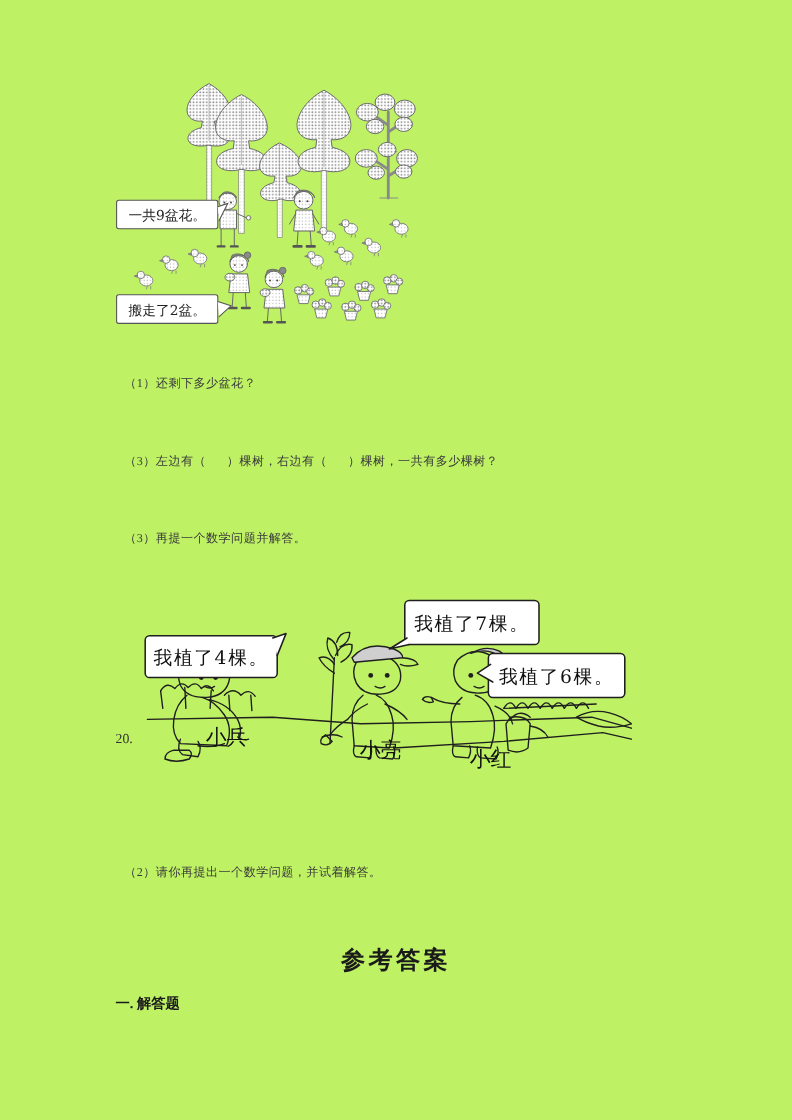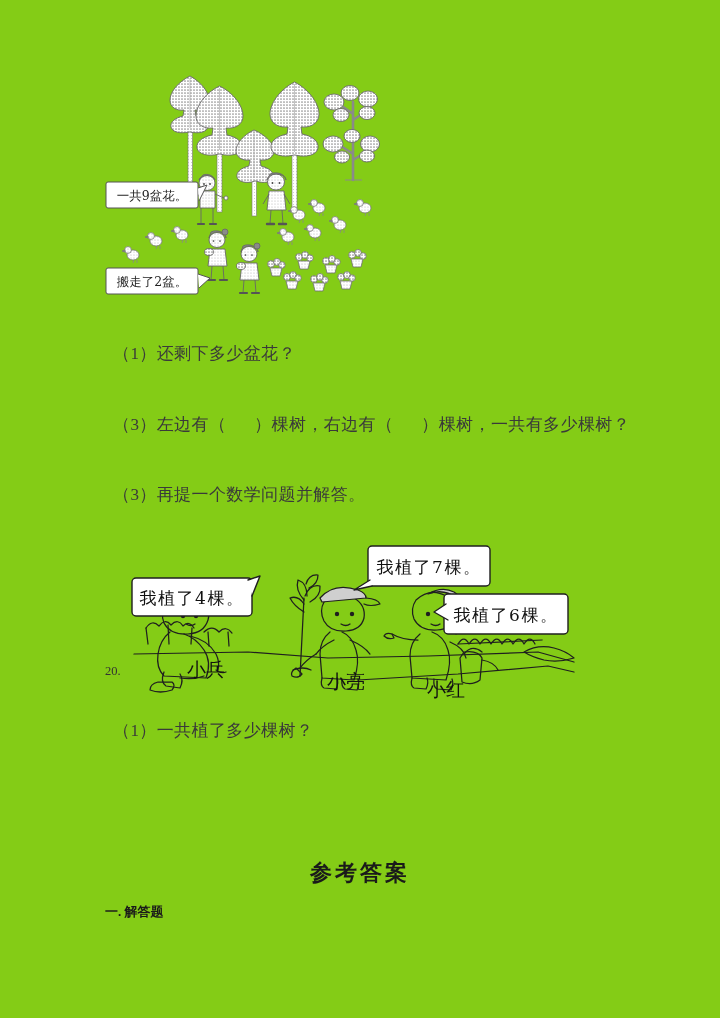--- a/index.html
+++ b/index.html
@@ -12,27 +12,27 @@
     height: 1018px;
     position: relative;
     font-family: "Liberation Serif", "DejaVu Serif", serif;
     color: #222222;
     overflow: hidden;
   }
 
   .page {
     position: absolute;
     inset: 0;
-    background: #84cc16;
+    background: #bef264;
   }
 
   
   .qline {
     position: absolute;
-    font-size: 17px;
+    font-size: 11px;
     line-height: 1.4;
     color: #3a3a3a;
     white-space: pre;
     letter-spacing: 0.4px;
   }
 
   .numlabel {
     position: absolute;
     font-size: 12.5px;
     color: #333333;
@@ -415,20 +415,20 @@
       <text x="64" y="64" text-anchor="middle" font-size="17" font-family="&quot;DejaVu Serif&quot;, serif" fill="#111" letter-spacing="1.5">我植了4棵。</text>
       <text x="301" y="33" text-anchor="middle" font-size="17" font-family="&quot;DejaVu Serif&quot;, serif" fill="#111" letter-spacing="1.5">我植了7棵。</text>
       <text x="378" y="81" text-anchor="middle" font-size="17" font-family="&quot;DejaVu Serif&quot;, serif" fill="#111" letter-spacing="1.5">我植了6棵。</text>
 
       <text x="78" y="136" text-anchor="middle" font-size="19" font-family="&quot;DejaVu Serif&quot;, serif" fill="#111">小兵</text>
       <text x="218" y="148" text-anchor="middle" font-size="19" font-family="&quot;DejaVu Serif&quot;, serif" fill="#111">小亮</text>
       <text x="318" y="156" text-anchor="middle" font-size="19" font-family="&quot;DejaVu Serif&quot;, serif" fill="#111">小红</text>
     </svg>
   </div>
 
-  <div class="qline" style="left:113px; top:719px;">（1）一共植了多少棵树？</div>
-
+
+  <div class="qline" style="left:113px; top:786px;">（2）请你再提出一个数学问题，并试着解答。</div>
 
   <div class="answers-title" style="top:858px;">参考答案</div>
 
   <div class="section-head" style="left:105px; top:903px;">一. 解答题</div>
 
 </div>
 
 </body></html>

